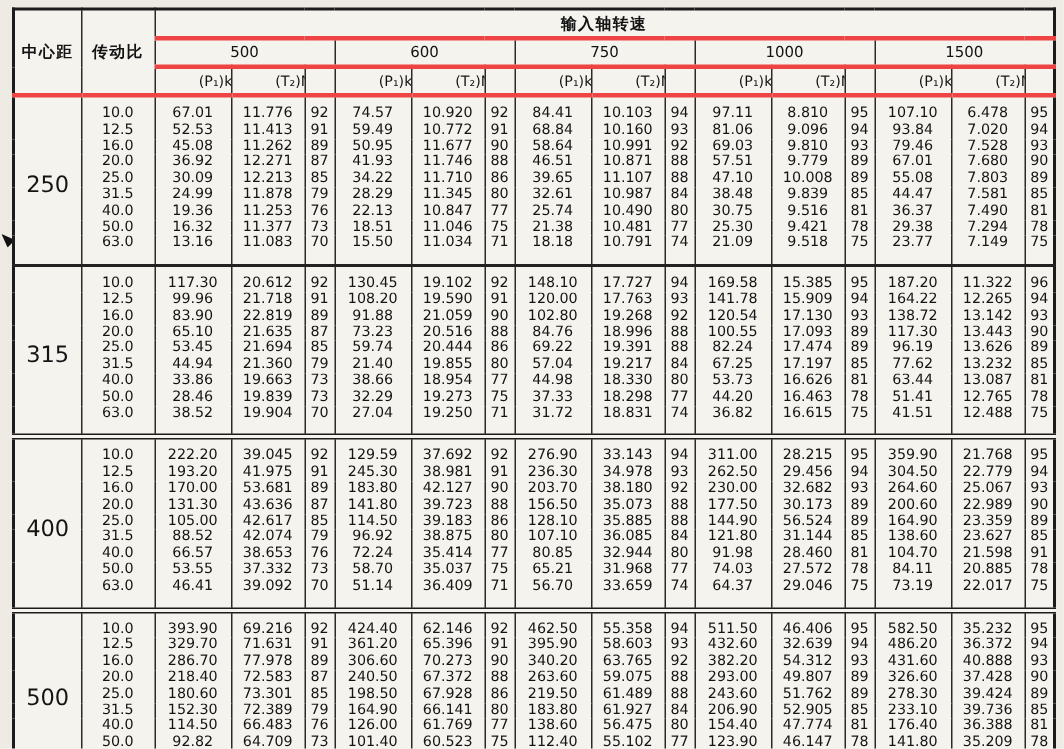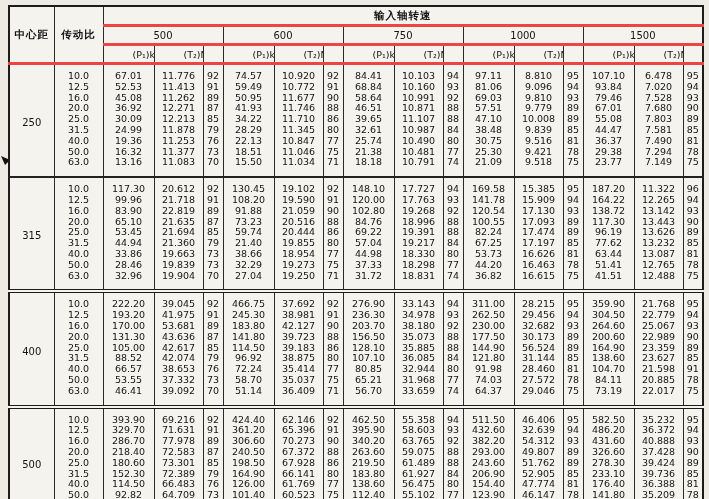--- a/index.html
+++ b/index.html
@@ -29,21 +29,21 @@
   thead tr.h1 th{height:17px;font-size:10.5px;font-weight:bold;letter-spacing:1px;}
   thead tr.h2 th{height:16px;font-size:10px;}
   thead tr.h3 th{height:16px;font-size:9.5px;padding-left:29px;}
   thead th.cnhead{font-size:10.5px;font-weight:bold;letter-spacing:1px;}
   tbody td{font-size:9.5px;line-height:10.8px;}
   tbody tr:first-child td{padding-top:6px;}
   tbody tr:last-child td{padding-bottom:8px;}
   tbody.grp-last tr:last-child td{padding-bottom:5px;}
   tbody.sep-single{border-top:2px solid #222;}
   tbody.sep-double{border-top:4px double #1c1c1c;}
-  td.cd{font-size:10px;}
+  td.cd{font-size:15px;}
   
   col.c-cd{width:45px;}
   col.c-ratio{width:49px;}
   col.c-kw{width:51px;}
   col.c-nm{width:49px;}
   col.c-eta{width:20px;}
   .artifact{
     position:absolute;left:1px;top:156px;width:9px;height:9px;
     background:#111;
     clip-path:polygon(0 0,100% 45%,45% 100%);
@@ -412,21 +412,21 @@
           <td>77</td>
           <td>44.20</td>
           <td>16.463</td>
           <td>78</td>
           <td>51.41</td>
           <td>12.765</td>
           <td>78</td>
         </tr>
         <tr>
           <td>63.0</td>
-          <td>32.96</td>
+          <td>38.52</td>
           <td>19.904</td>
           <td>70</td>
           <td>27.04</td>
           <td>19.250</td>
           <td>71</td>
           <td>31.72</td>
           <td>18.831</td>
           <td>74</td>
           <td>36.82</td>
           <td>16.615</td>
@@ -436,21 +436,21 @@
           <td>75</td>
         </tr>
       </tbody>
       <tbody class="sep-double">
         <tr>
           <td rowspan="9" class="cd">400</td>
           <td>10.0</td>
           <td>222.20</td>
           <td>39.045</td>
           <td>92</td>
-          <td>466.75</td>
+          <td>129.59</td>
           <td>37.692</td>
           <td>92</td>
           <td>276.90</td>
           <td>33.143</td>
           <td>94</td>
           <td>311.00</td>
           <td>28.215</td>
           <td>95</td>
           <td>359.90</td>
           <td>21.768</td>

